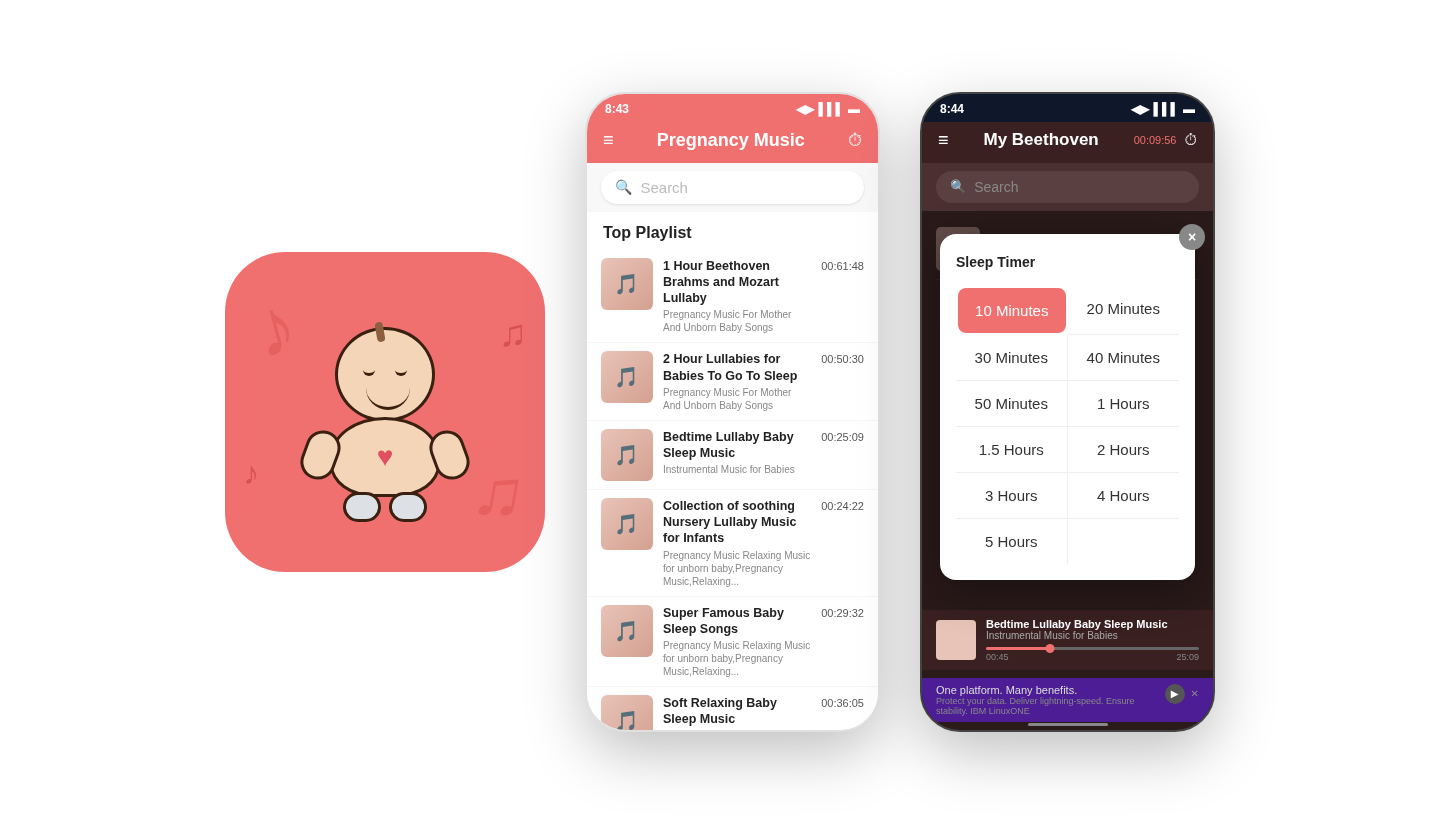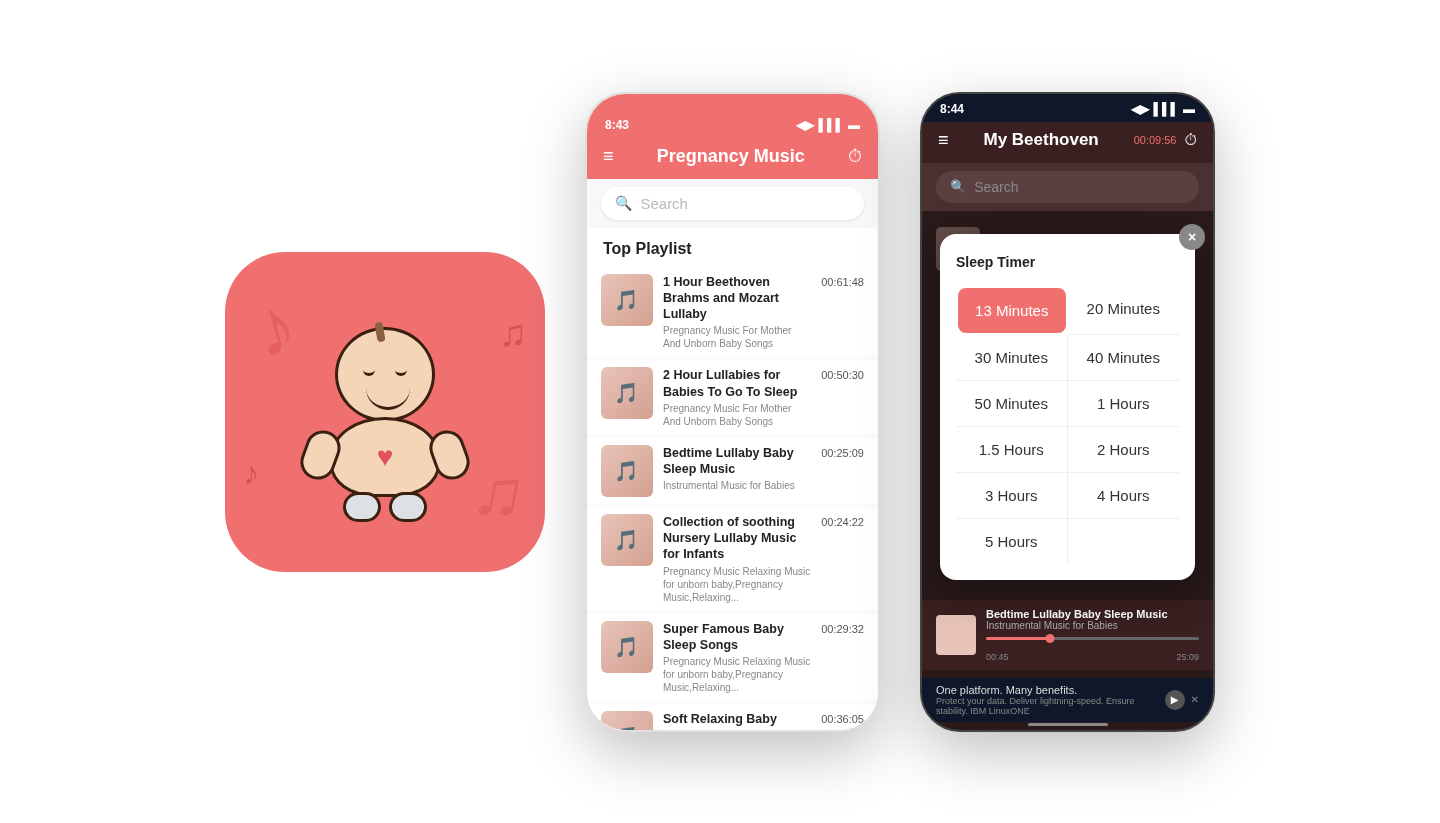--- a/index.html
+++ b/index.html
@@ -171,21 +171,21 @@
       background: #fff;
       border: 2px solid #e0e0e0;
     }
 
     .phone1-status {
       background: #f07070;
       color: white;
       display: flex;
       align-items: center;
       justify-content: space-between;
-      padding: 24px 18px 6px;
+      padding: 8px 18px 6px;
       font-size: 12px;
       font-weight: 600;
     }
     .status-icons {
       display: flex;
       gap: 4px;
       align-items: center;
     }
 
     .phone1-header {
@@ -450,32 +450,32 @@
       height: 9px;
       background: #f07070;
       border-radius: 50%;
       transform: translateX(-50%);
     }
     .np-times {
       display: flex;
       justify-content: space-between;
       color: #888;
       font-size: 9px;
-      margin-top: 12px;
+      margin-top: 2px;
     }
 
     .phone2-ad {
       position: absolute;
       bottom: 8px;
       left: 0;
       right: 0;
-      background: #0f172a;
+      background: #4c1d95;
       padding: 6px 14px;
       display: flex;
-      align-items: center;
+      align-items: flex-start;
       justify-content: space-between;
       font-size: 11px;
       color: #ccc;
     }
     .phone2-home {
       position: absolute;
       bottom: 0px;
       left: 50%;
       transform: translateX(-50%);
       width: 80px;
@@ -633,21 +633,21 @@
         <div style="color:white;font-size:11px;font-weight:600;">Bedtime Lullaby Baby Sleep Music</div>
         <div style="color:#888;font-size:10px;">Instrumental Music for Babies</div>
       </div>
     </div>
   </div>
 
   <div class="sleep-timer-modal">
     <div class="modal-close">×</div>
     <div class="modal-title">Sleep Timer</div>
     <div class="timer-grid">
-      <div class="timer-cell active">13 Minutes</div>
+      <div class="timer-cell active">10 Minutes</div>
       <div class="timer-cell">20 Minutes</div>
       <div class="timer-cell">30 Minutes</div>
       <div class="timer-cell">40 Minutes</div>
       <div class="timer-cell">50 Minutes</div>
       <div class="timer-cell">1 Hours</div>
       <div class="timer-cell">1.5 Hours</div>
       <div class="timer-cell">2 Hours</div>
       <div class="timer-cell">3 Hours</div>
       <div class="timer-cell">4 Hours</div>
       <div class="timer-cell" style="border-bottom:none;">5 Hours</div>

